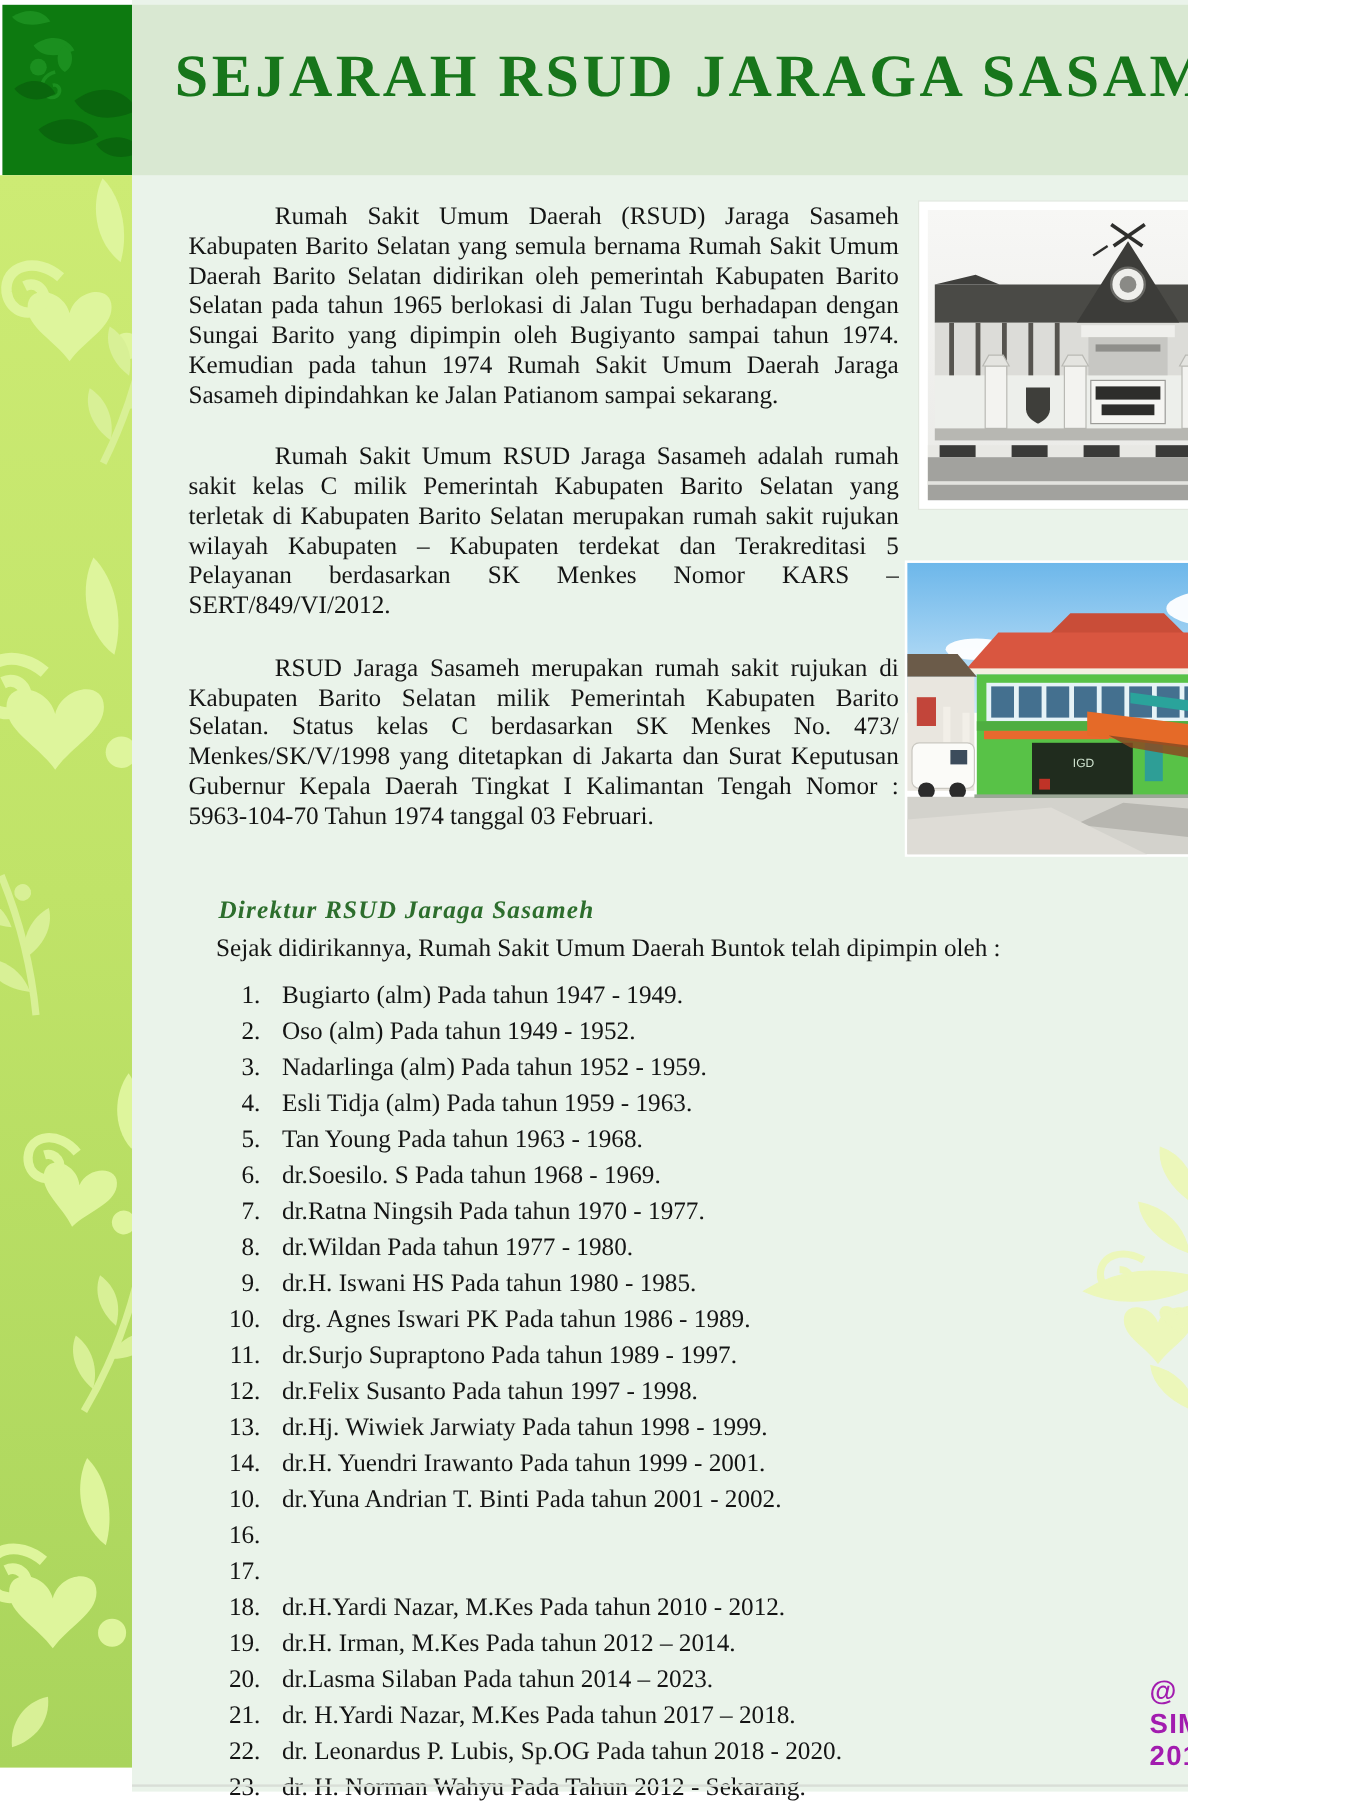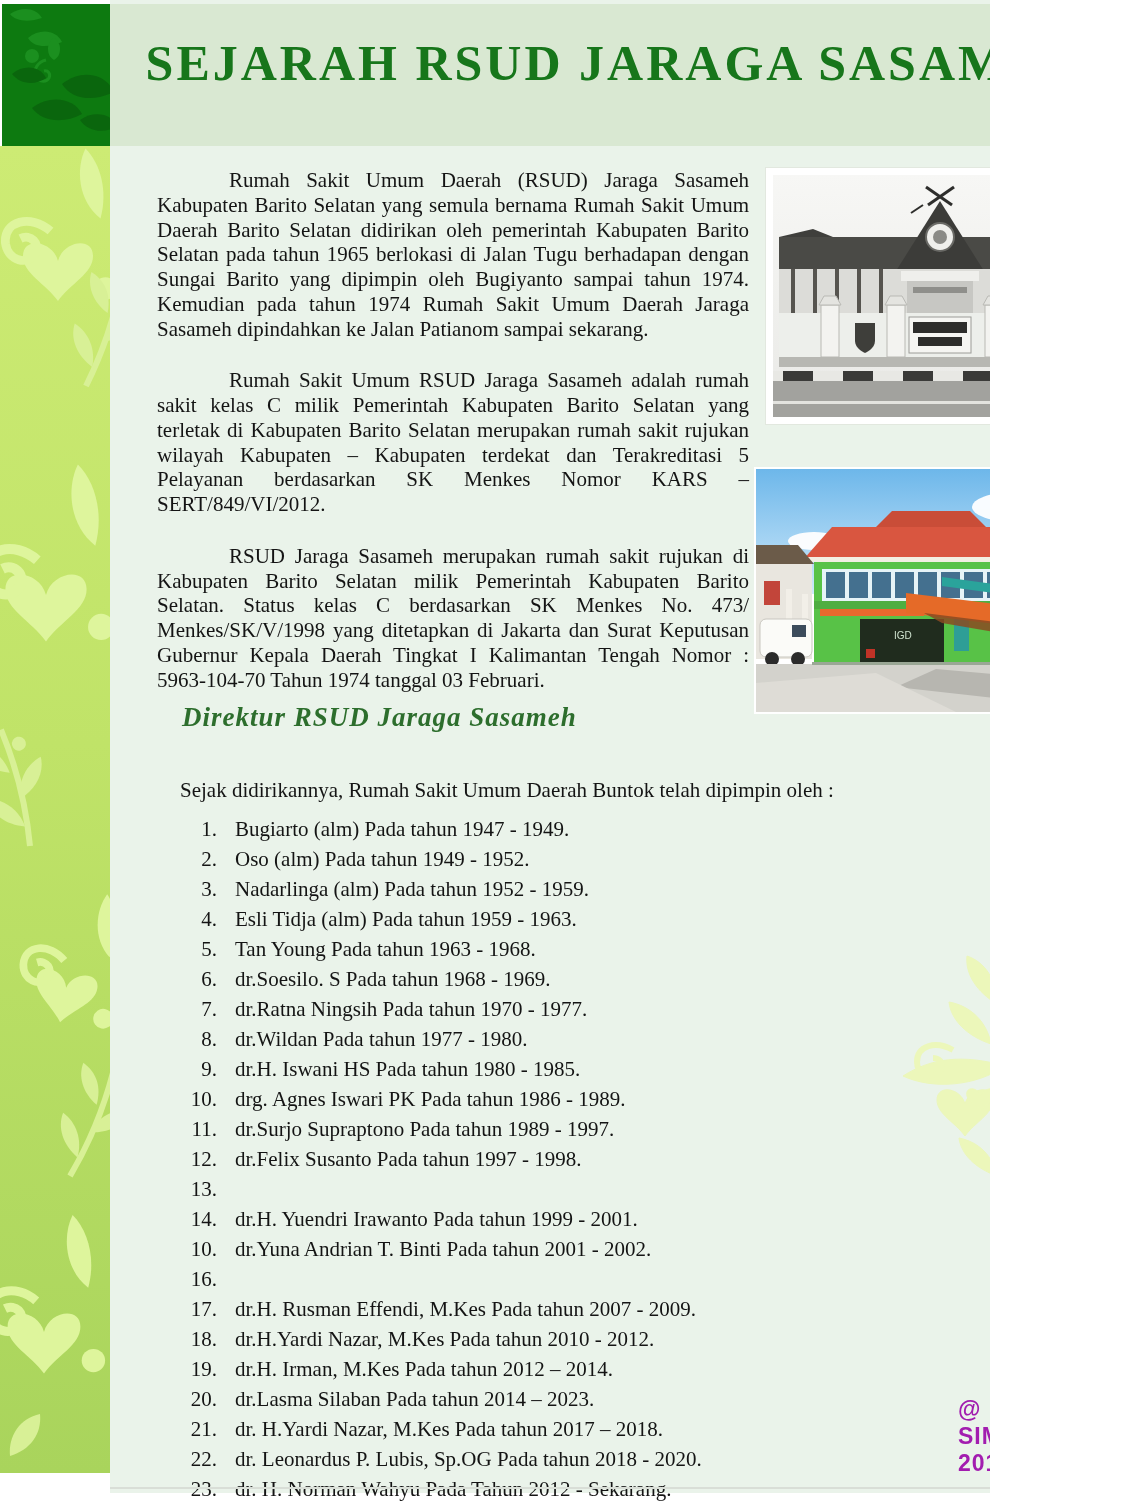--- a/index.html
+++ b/index.html
@@ -36,22 +36,22 @@
   .para{margin:0 0 27px 0;text-indent:72px;}
   
   .photo{position:absolute;display:block;margin:0;}
   .photo-old{left:766px;top:168px;width:348px;height:256px;background:#ffffff;
     box-shadow:0 0 0 1px #e2e8df;}
   .photo-old svg{position:absolute;left:7px;top:7px;}
   .photo-new{left:754px;top:467px;width:350px;height:247px;background:#ffffff;}
   .photo-new svg{position:absolute;left:2px;top:2px;}
   
   .directors-heading{
-    position:absolute;left:182px;top:702px;margin:0;
-    font-size:27px;font-style:italic;font-weight:bold;color:#2d6e2d;
+    position:absolute;left:182px;top:746px;margin:0;
+    font-size:21px;font-style:italic;font-weight:bold;color:#2d6e2d;
     letter-spacing:1px;
   }
   .directors-intro{
     position:absolute;left:180px;top:778px;margin:0;font-size:21px;
   }
   .directors-list{
     position:absolute;left:165px;top:818px;width:780px;margin:0;padding:0;
     list-style:none;font-size:21px;
   }
   .directors-list li{display:flex;margin-bottom:8px;line-height:22px;}
@@ -322,35 +322,35 @@
       <li>
         <span class="num">11.</span>
         <span class="entry">dr.Surjo Supraptono Pada tahun 1989 - 1997.</span>
       </li>
       <li>
         <span class="num">12.</span>
         <span class="entry">dr.Felix Susanto Pada tahun 1997 - 1998.</span>
       </li>
       <li>
         <span class="num">13.</span>
+        <span class="entry">dr.Hj. Wiwiek Jarwiaty Pada tahun 1998 - 1999.</span>
       </li>
       <li>
         <span class="num">14.</span>
         <span class="entry">dr.H. Yuendri Irawanto Pada tahun 1999 - 2001.</span>
       </li>
       <li>
         <span class="num">10.</span>
         <span class="entry">dr.Yuna Andrian T. Binti Pada tahun 2001 - 2002.</span>
       </li>
       <li>
         <span class="num">16.</span>
       </li>
       <li>
         <span class="num">17.</span>
-        <span class="entry">dr.H. Rusman Effendi, M.Kes Pada tahun 2007  -  2009.</span>
       </li>
       <li>
         <span class="num">18.</span>
         <span class="entry">dr.H.Yardi Nazar, M.Kes Pada tahun 2010   -  2012.</span>
       </li>
       <li>
         <span class="num">19.</span>
         <span class="entry">dr.H. Irman, M.Kes Pada tahun 2012 – 2014.</span>
       </li>
       <li>

